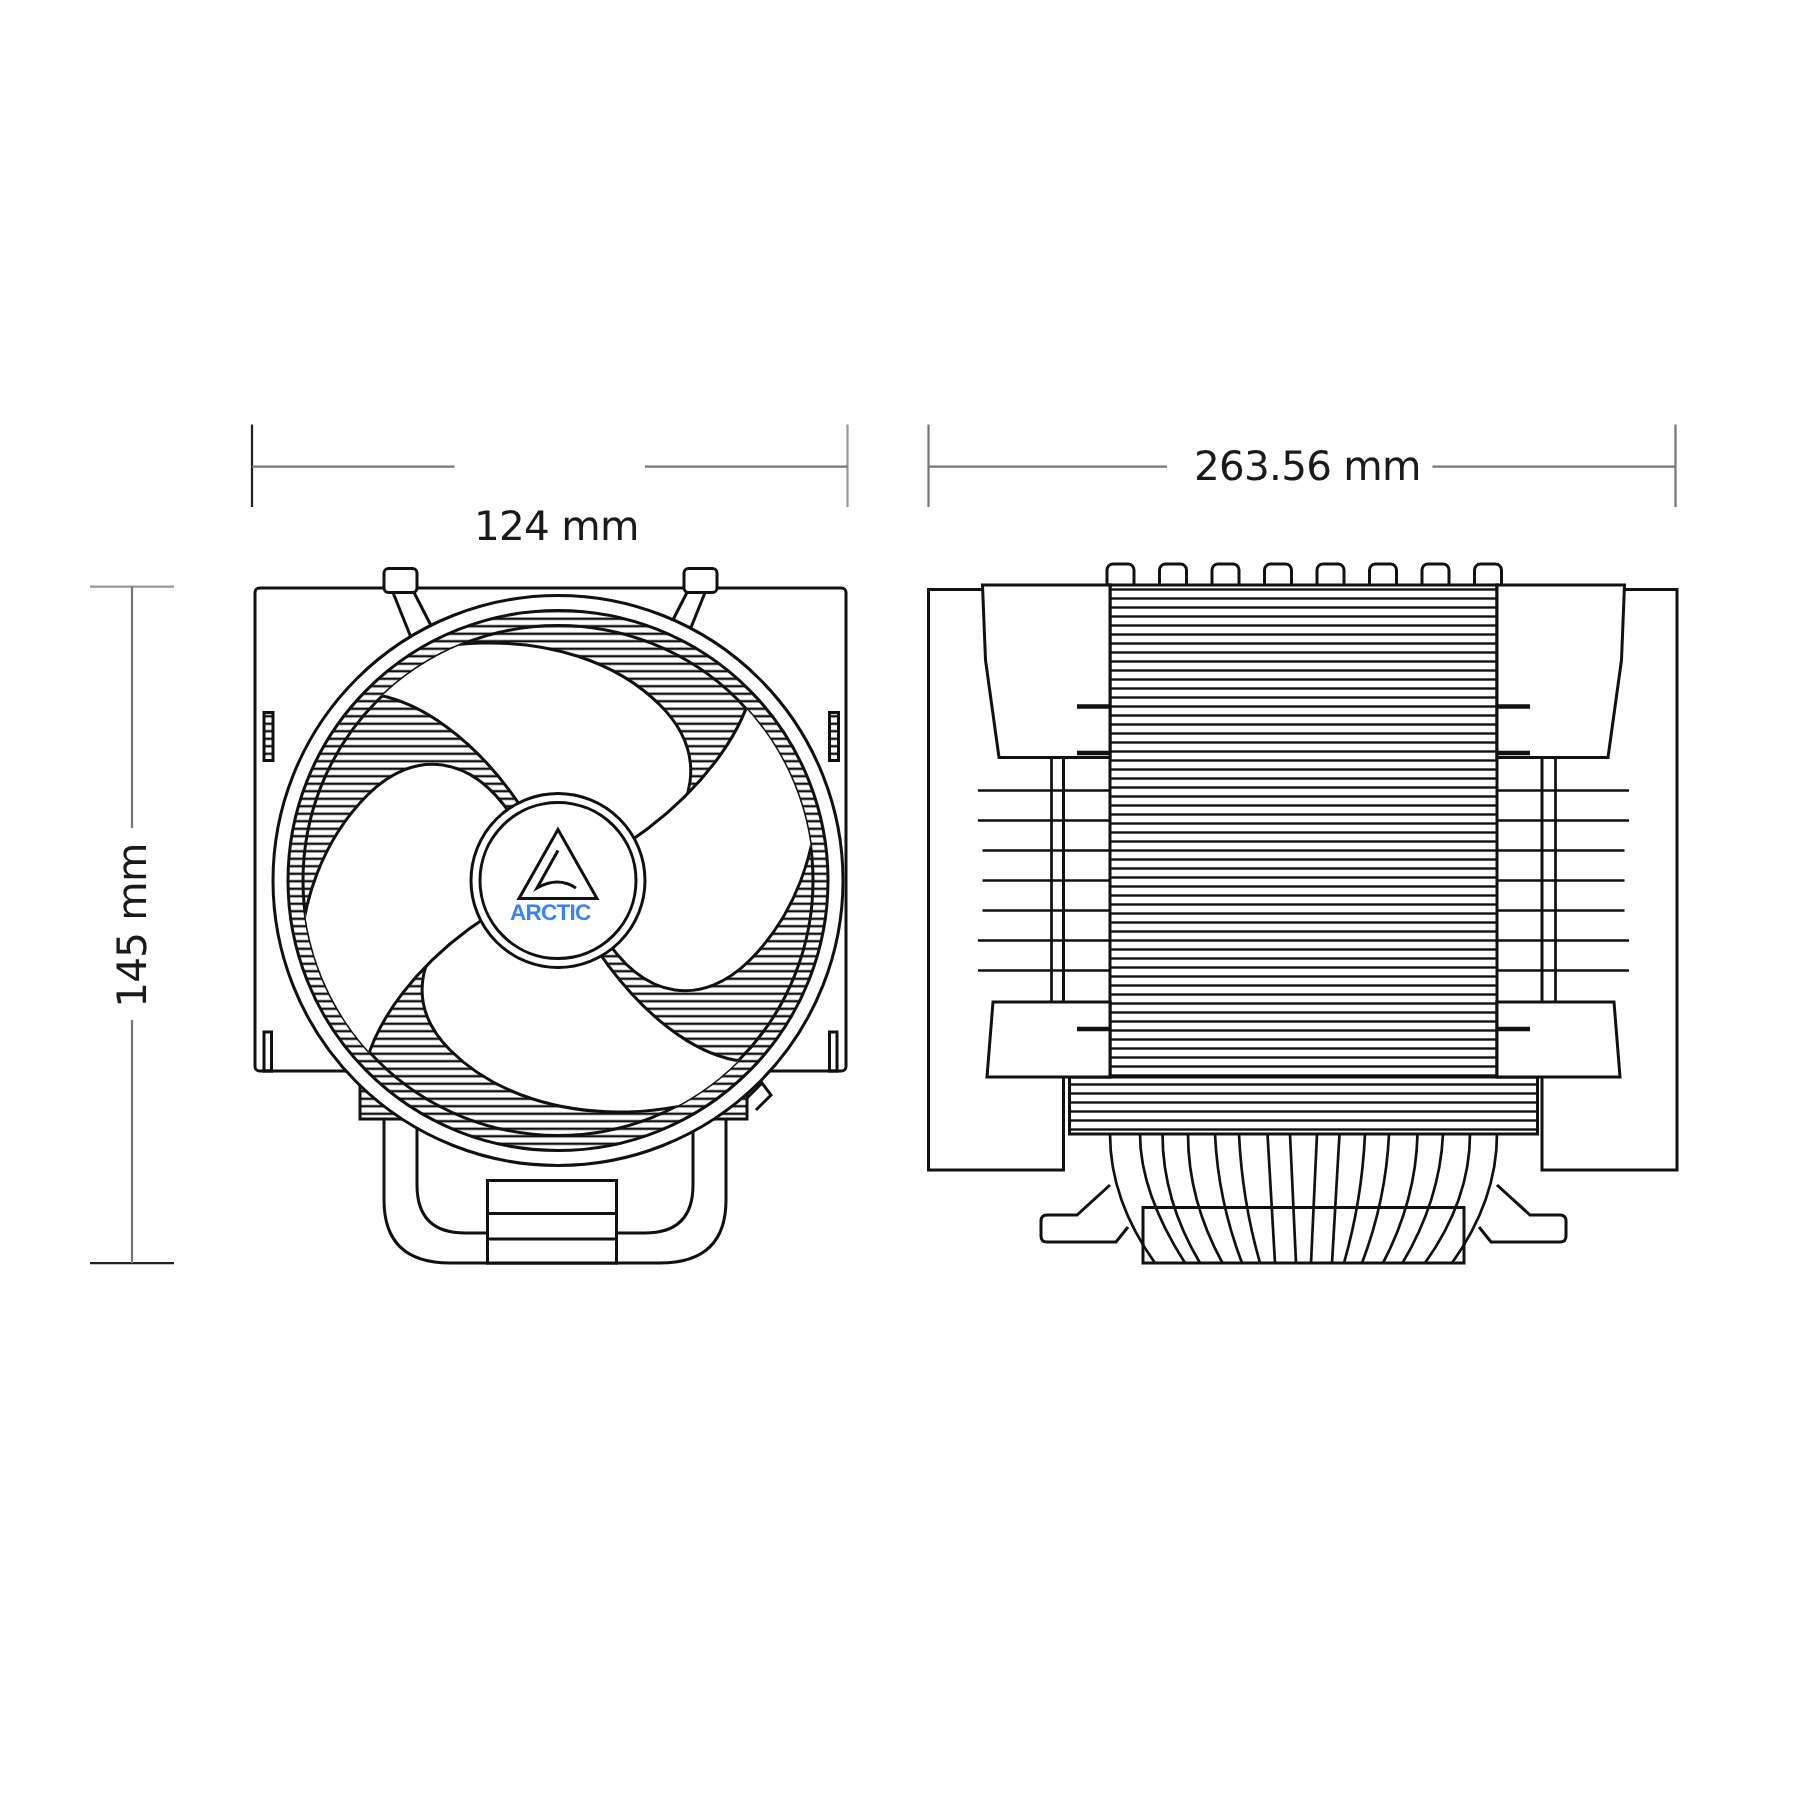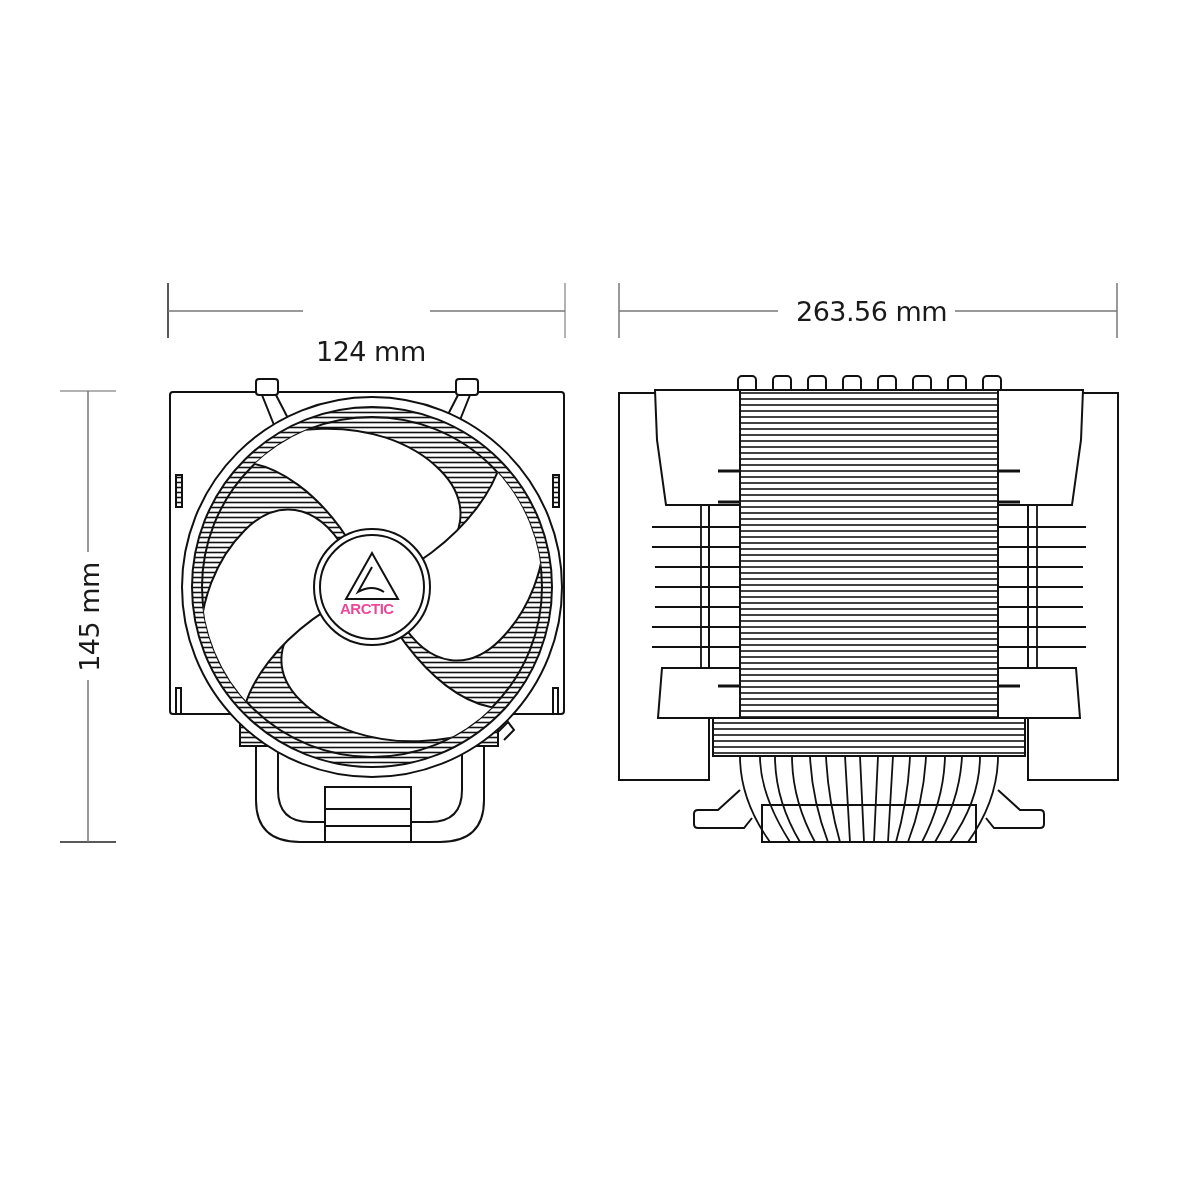--- a/index.html
+++ b/index.html
@@ -3,21 +3,21 @@
   <meta charset="utf-8">
   <style>
     html, body { margin: 0; padding: 0; background: #ffffff; }
     body { width: 1200px; height: 1200px; position: relative; overflow: hidden; font-family: "Liberation Sans", sans-serif; }
     .canvas { position: absolute; left: 0; top: 0; width: 1200px; height: 1200px; }
     svg { position: absolute; left: 0; top: 0; }
     .dim-label { position: absolute; font-family: "DejaVu Sans", sans-serif; font-size: 27px; color: #1a1a1a; background: #fff; white-space: nowrap; line-height: 1; letter-spacing: -0.5px; }
     .dim-width-front { left: 312px; top: 298px; padding: 0 4px; margin-top: 40px; }
     .dim-width-side { left: 792px; top: 298px; padding: 0 4px; }
     .dim-height { left: 89px; top: 617px; transform: translate(-50%, -50%) rotate(-90deg); padding: 0 4px; }
-    .brand { position: absolute; left: 340px; top: 600px; font-family: "Liberation Sans", sans-serif; font-weight: bold; font-size: 15px; letter-spacing: -0.5px; color: #ec4899; }
+    .brand { position: absolute; left: 340px; top: 600px; font-family: "Liberation Sans", sans-serif; font-weight: bold; font-size: 15px; letter-spacing: -0.5px; color: #3b82f6; }
   </style>
 </head>
 <body>
 
 <div class="canvas">
 
   <svg width="1200" height="1200">
     <g stroke="#777" stroke-width="1.5" fill="none">
 
       <line x1="168" y1="283" x2="168" y2="338" stroke="#222"></line>

